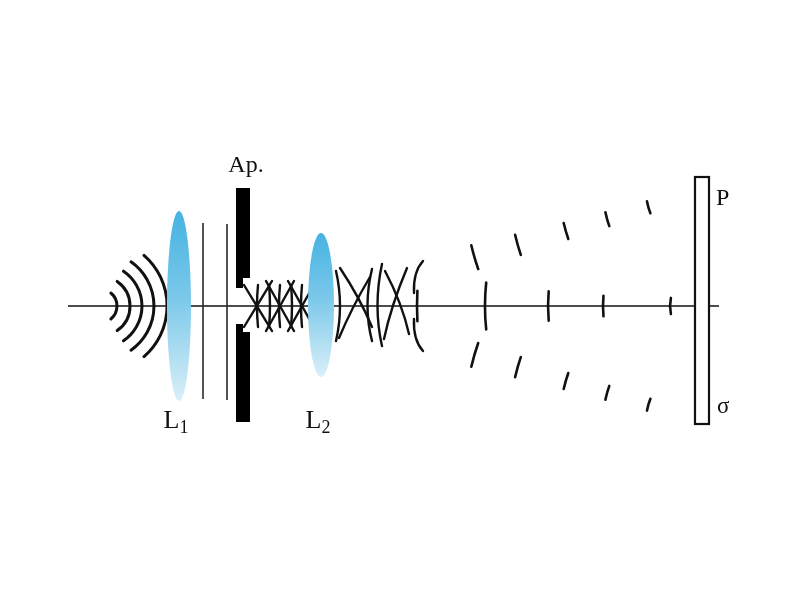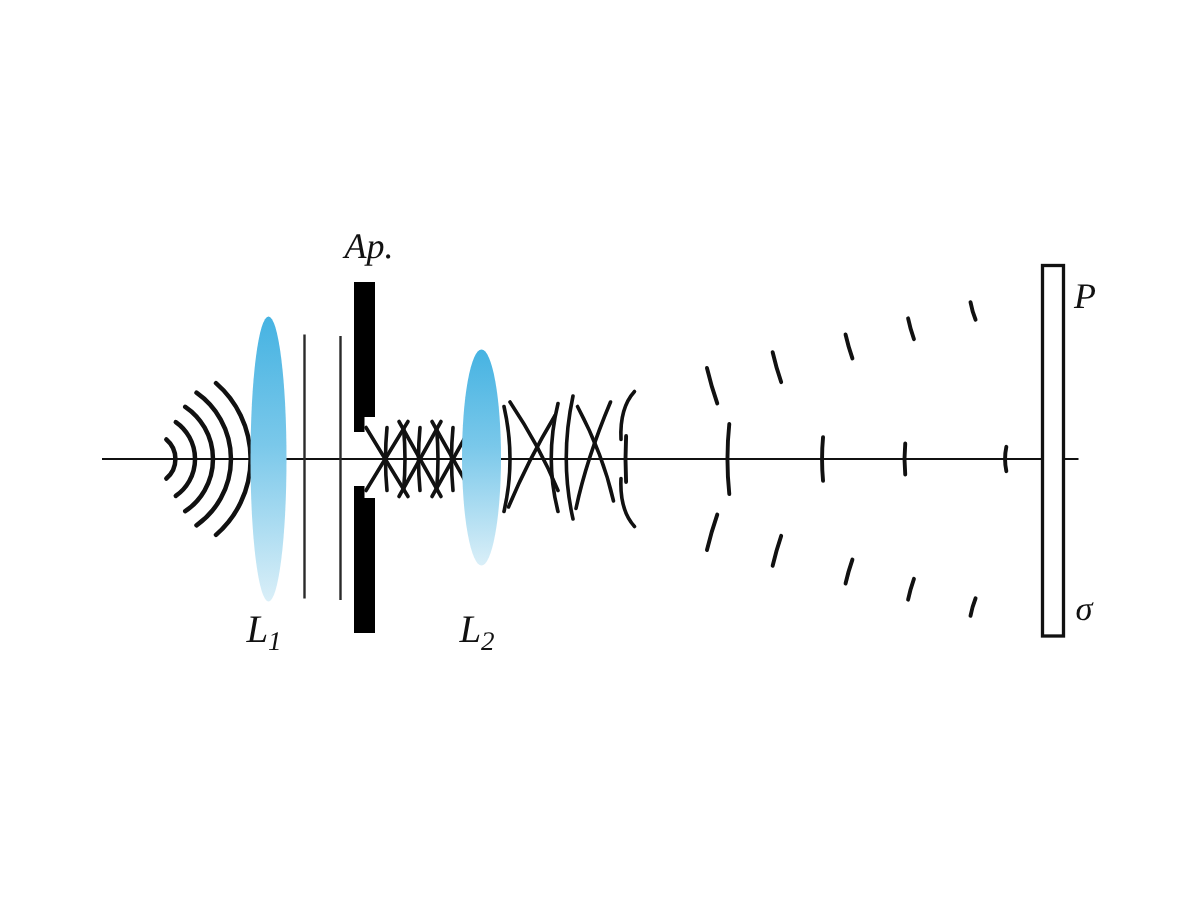--- a/index.html
+++ b/index.html
@@ -1,17 +1,17 @@
 <!DOCTYPE html>
 <html><head>
 <meta charset="utf-8">
 <style>
   html,body{margin:0;padding:0;background:#ffffff;}
   .stage{position:relative;width:800px;height:488px;background:#ffffff;overflow:hidden;
-         font-family:"Liberation Serif", serif;font-style:italic;}
+         font-family:"Liberation Serif", serif;}
   svg{display:block;}
   text{font-family:"Liberation Serif", serif;fill:#111;}
 </style>
 </head>
 <body>
 
 <div class="stage">
   <svg id="scene" width="800" height="600" viewBox="0 0 800 600">
     <defs>
       <linearGradient id="lensGrad" x1="0" y1="0" x2="0" y2="1">

